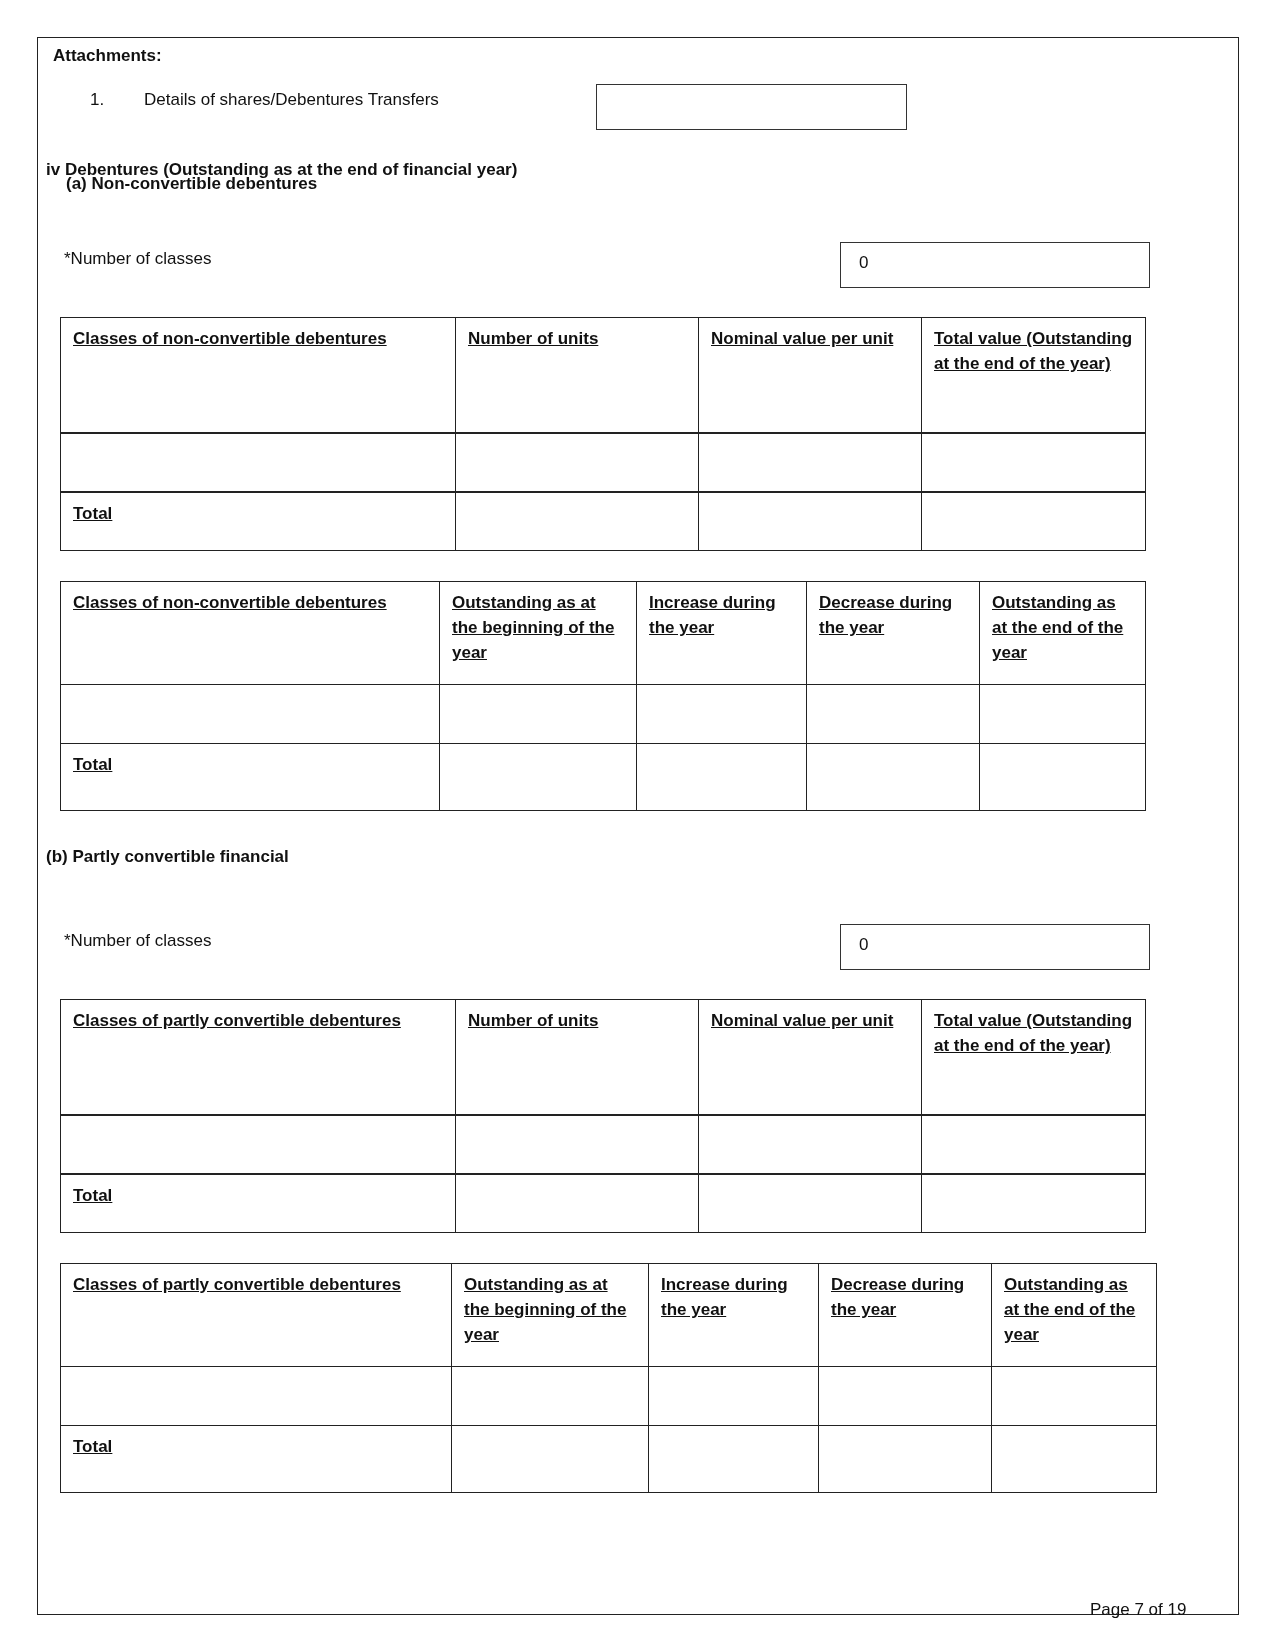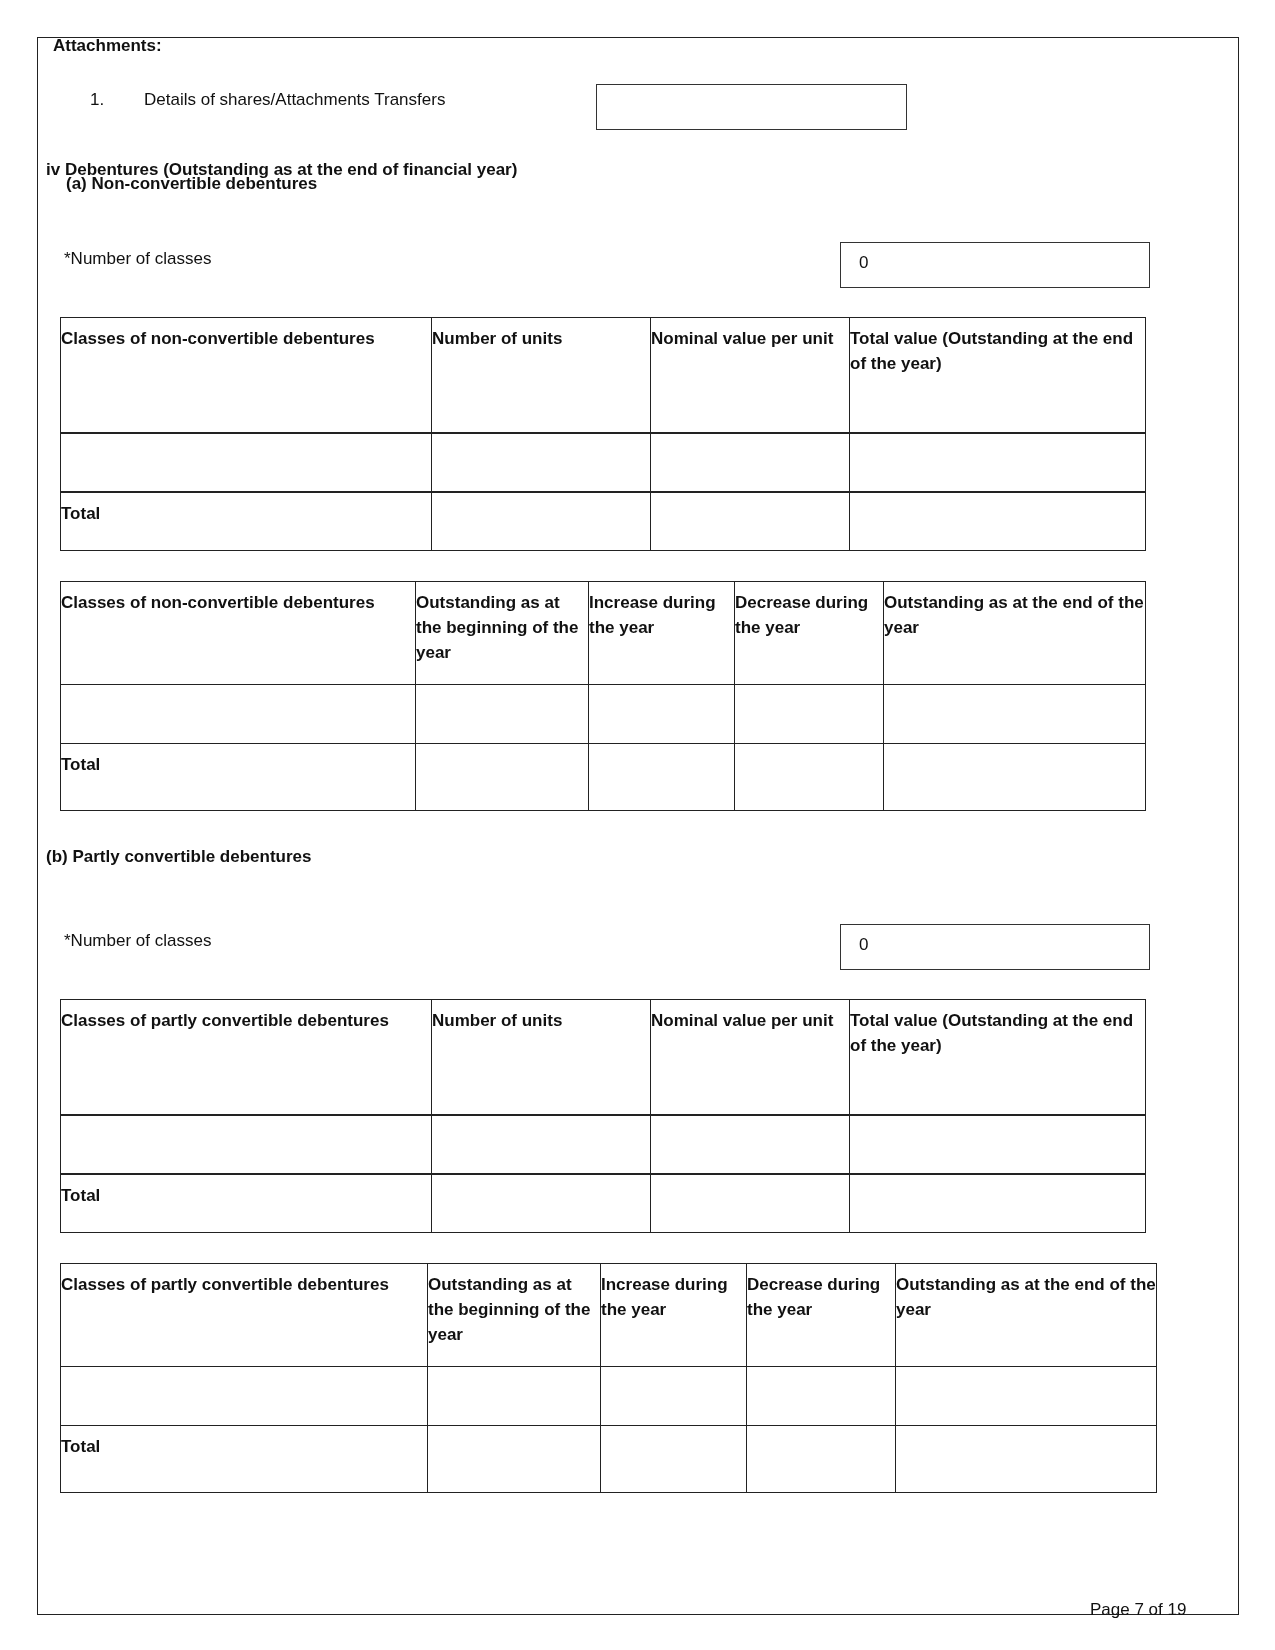--- a/index.html
+++ b/index.html
@@ -3,31 +3,31 @@
 <meta charset="utf-8">
 <style>
   html,body{margin:0;padding:0;background:#fff;}
   body{width:1275px;height:1650px;position:relative;font-family:"Liberation Sans",sans-serif;color:#111;}
   .frame{position:absolute;left:37px;top:37px;width:1202px;height:1578px;border:1.5px solid #222;box-sizing:border-box;}
   .abs{position:absolute;}
   .bold{font-weight:bold;}
   .t{font-size:17px;}
   .box{position:absolute;border:1.5px solid #333;box-sizing:border-box;background:#fff;font-size:17px;padding:10px 18px;}
   table{position:absolute;border-collapse:collapse;font-size:17px;}
-  td{border:1.5px solid #222;vertical-align:top;padding:8px 0;font-weight:bold;line-height:25px;}
+  td{border:1.5px solid #222;vertical-align:top;padding:8px 12px;font-weight:bold;line-height:25px;text-decoration:underline;}
   .thick td{border-top:2.5px solid #222;}
 </style>
 </head>
 <body>
 
 <div class="frame"></div>
 
-<div class="abs t bold" style="left:53px;top:36px">Attachments:</div>
+<div class="abs t bold" style="left:53px;top:46px">Attachments:</div>
 <div class="abs t" style="left:90px;top:90px">1.</div>
-<div class="abs t" style="left:144px;top:90px">Details of shares/Attachments Transfers</div>
+<div class="abs t" style="left:144px;top:90px">Details of shares/Debentures Transfers</div>
 <div class="box" style="left:596px;top:84px;width:311px;height:46px"></div>
 
 <div class="abs t bold" style="left:46px;top:160px">iv Debentures (Outstanding as at the end of financial year)</div>
 <div class="abs t bold" style="left:66px;top:174px">(a) Non-convertible debentures</div>
 <div class="abs t" style="left:64px;top:249px">*Number of classes</div>
 <div class="box" style="left:840px;top:242px;width:310px;height:46px">0</div>
 
 <table style="left:60px;top:317px;width:1086px">
   <tbody>
       <tr style="height:115px">
@@ -70,21 +70,21 @@
   <tr style="height:67px">
         <td>Total</td>
         <td></td>
         <td></td>
         <td></td>
         <td></td>
       </tr>
 </tbody>
   </table>
 
-<div class="abs t bold" style="left:46px;top:847px">(b) Partly convertible debentures</div>
+<div class="abs t bold" style="left:46px;top:847px">(b) Partly convertible financial</div>
 <div class="abs t" style="left:64px;top:931px">*Number of classes</div>
 <div class="box" style="left:840px;top:924px;width:310px;height:46px">0</div>
 
 <table style="left:60px;top:999px;width:1086px">
   <tbody>
       <tr style="height:115px">
     <td style="width:370px">Classes of partly convertible debentures</td>
     <td style="width:218px">Number of units</td>
     <td style="width:198px">Nominal value per unit</td>
     <td>Total value (Outstanding at the end of the year)</td>

